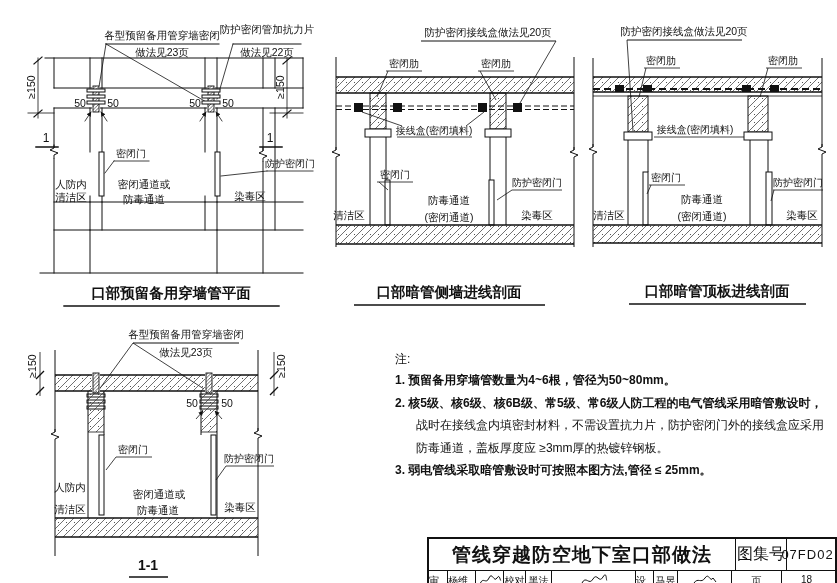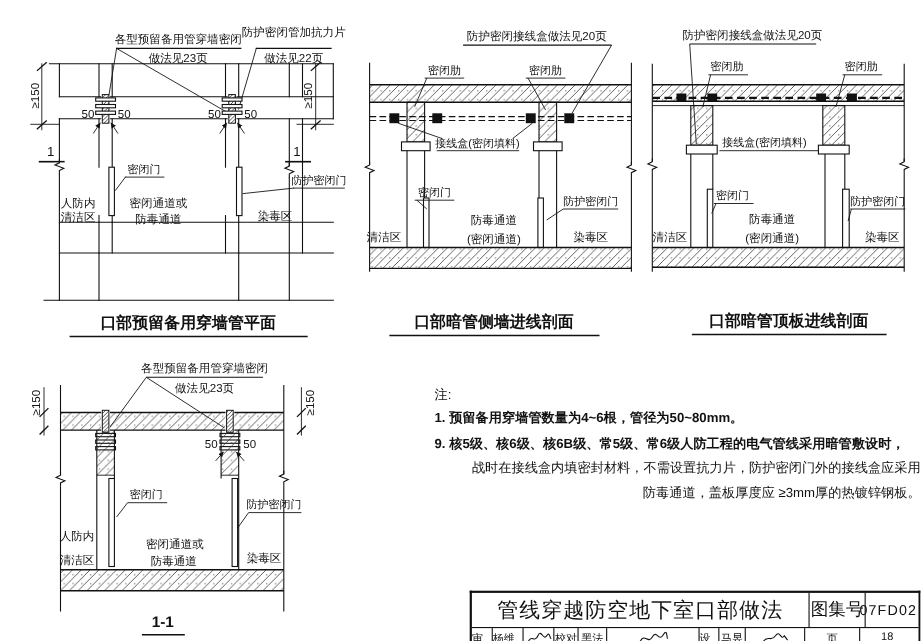--- a/index.html
+++ b/index.html
@@ -3,27 +3,27 @@
 <meta charset="utf-8">
 <style>
   html,body{margin:0;padding:0;background:#fff;}
   #canvas{position:relative;width:837px;height:583px;background:#fff;overflow:hidden;
           font-family:"Liberation Sans","DejaVu Sans",sans-serif;color:#111;}
   svg{position:absolute;left:0;top:0;font-family:"Liberation Sans","DejaVu Sans",sans-serif;}
   svg text{fill:#111;}
   .notes{position:absolute;left:395px;top:349px;width:442px;font-size:12px;color:#111;}
   .notes .nh{line-height:20px;}
   .notes .ni{line-height:22.5px;padding-left:21px;text-indent:-21px;font-weight:bold;}
-  .notes .nc{line-height:22.5px;padding-left:21px;text-align:right;}
+  .notes .nc{line-height:22.5px;padding-left:21px;}
   .tblock{position:absolute;left:427px;top:537px;width:406px;height:56px;
           border:2px solid #111;border-bottom:none;background:#fff;box-sizing:content-box;}
   .tb-r1{display:flex;height:31px;border-bottom:1.5px solid #111;}
   .tb-r2{display:flex;height:22px;font-size:10px;}
   .tb-c{display:flex;align-items:center;justify-content:center;box-sizing:border-box;}
-  .tb-main{width:306px;font-size:19px;font-weight:400;letter-spacing:1px;}
+  .tb-main{width:306px;font-size:19px;font-weight:700;letter-spacing:1px;}
   .tb-atlas{width:51px;font-size:16px;border-left:1.2px solid #111;}
   .tb-atlasno{width:42px;font-size:13px;letter-spacing:1px;border-left:1.2px solid #111;}
   .tb-r2 .tb-c{border-left:1px solid #111;align-items:flex-start;padding-top:3px;}
   .tb-r2 .tb-c:first-child{border-left:none;}
   .w18{width:18px}.w28{width:28px}.w22{width:22px}.w26{width:26px}.w84{width:84px}
   .w24{width:24px}.w54{width:54px}.w50{width:50px}
 </style>
 </head>
 <body>
 
@@ -400,23 +400,24 @@
     </g>
 
     <text x="148" y="570" font-size="14" font-weight="600" text-anchor="middle">1-1</text>
     <line x1="129" y1="577" x2="168" y2="577" stroke="#111" stroke-width="1.4"></line>
   </g>
 </svg>
 
 <div class="notes">
   <div class="nh">注:</div>
   <div class="ni">1. 预留备用穿墙管数量为4~6根，管径为50~80mm。</div>
-  <div class="ni">9. 核5级、核6级、核6B级、常5级、常6级人防工程的电气管线采用暗管敷设时，</div>
+  <div class="ni">2. 核5级、核6级、核6B级、常5级、常6级人防工程的电气管线采用暗管敷设时，</div>
   <div class="nc">战时在接线盒内填密封材料，不需设置抗力片，防护密闭门外的接线盒应采用</div>
   <div class="nc">防毒通道，盖板厚度应 ≥3mm厚的热镀锌钢板。</div>
+  <div class="ni">3. 弱电管线采取暗管敷设时可按照本图方法,管径 ≤ 25mm。</div>
 </div>
 
 <div class="tblock">
   <div class="tb-r1">
     <div class="tb-c tb-main">管线穿越防空地下室口部做法</div>
     <div class="tb-c tb-atlas">图集号</div>
     <div class="tb-c tb-atlasno">07FD02</div>
   </div>
   <div class="tb-r2">
     <div class="tb-c w18">审核</div>

